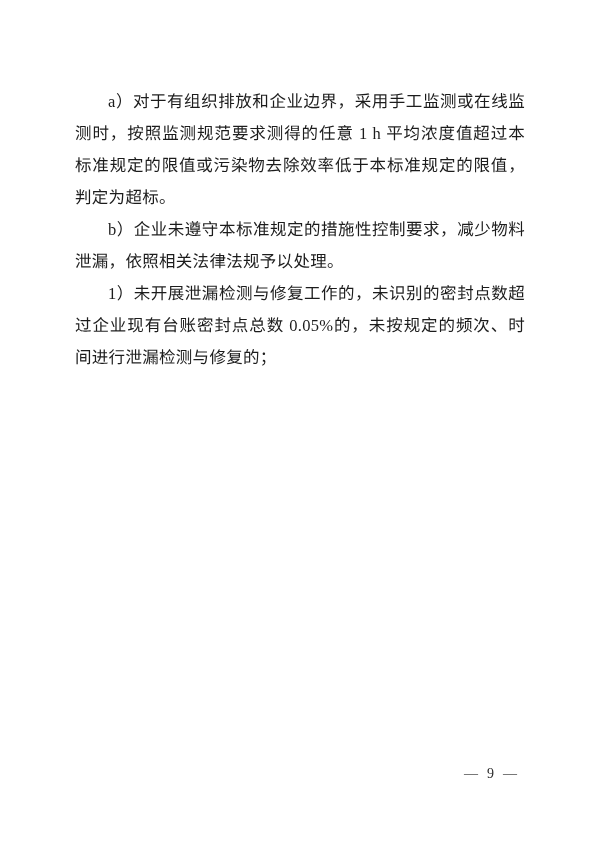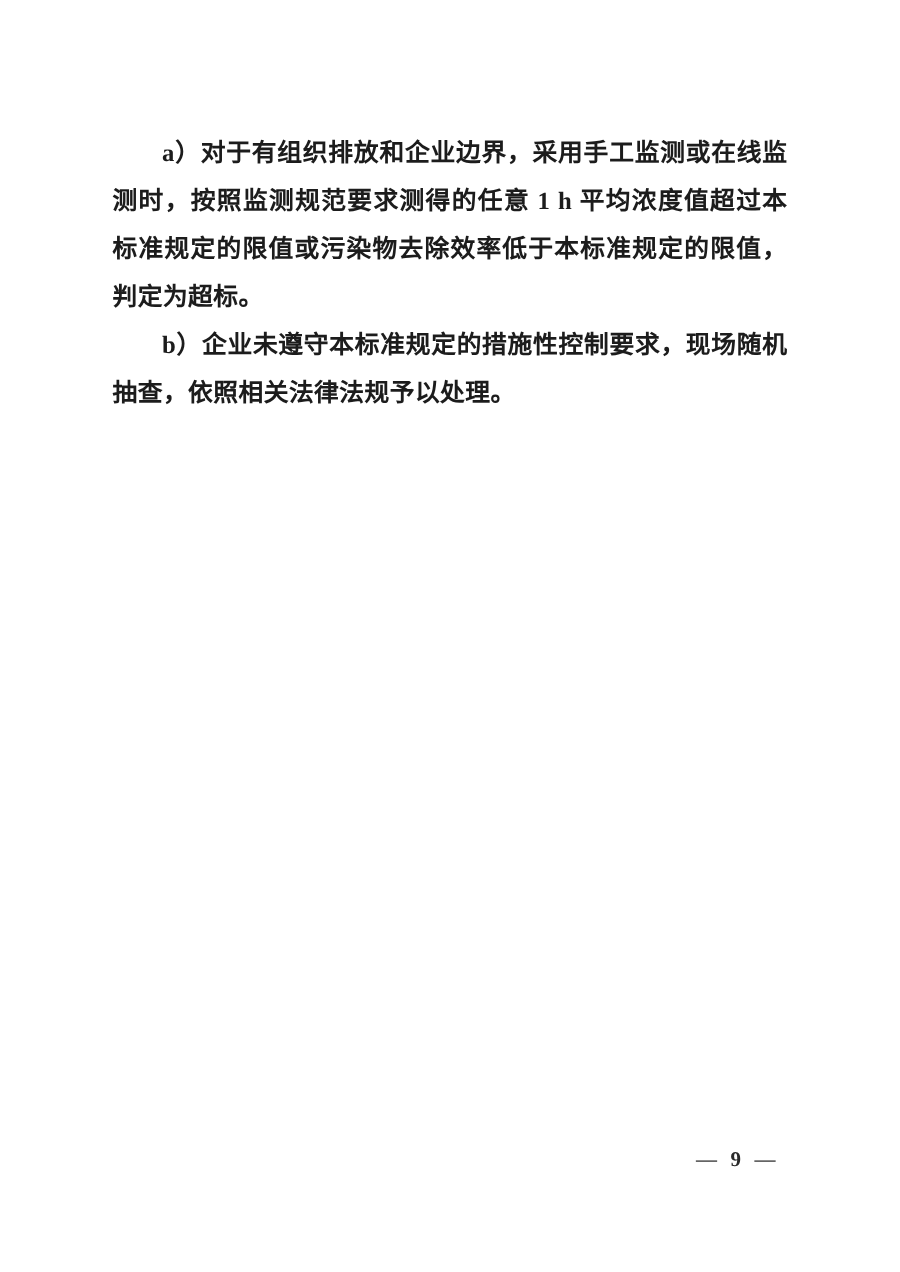--- a/index.html
+++ b/index.html
@@ -7,21 +7,20 @@
     padding: 0;
     background: #ffffff;
   }
   .page {
     position: relative;
     width: 600px;
     height: 848px;
     background: #ffffff;
     overflow: hidden;
     font-family: "Liberation Serif", "DejaVu Serif", serif;
-    font-weight: bold;
   }
   .content {
     position: absolute;
     left: 75px;
     top: 86px;
     width: 450px;
     color: #1c1c1c;
     font-size: 16.5px;
     line-height: 32px;
     text-align: justify;
@@ -50,19 +49,20 @@
     display: inline-block;
     color: #2a2a2a;
   }
 </style>
 </head>
 <body>
 
 <div class="page">
   <div class="content">
     <p class="para">a）对于有组织排放和企业边界，采用手工监测或在线监测时，按照监测规范要求测得的任意 1 h 平均浓度值超过本标准规定的限值或污染物去除效率低于本标准规定的限值，判定为超标。</p>
-    <p class="para">b）企业未遵守本标准规定的措施性控制要求，现场随机抽查，依照相关法律法规予以处理。</p>
+    <p class="para">b）企业未遵守本标准规定的措施性控制要求，减少物料泄漏，依照相关法律法规予以处理。</p>
+    <p class="para">1）未开展泄漏检测与修复工作的，未识别的密封点数超过企业现有台账密封点总数 0.05%的，未按规定的频次、时间进行泄漏检测与修复的；</p>
   </div>
 
   <div class="footer">
     <span class="dash">—</span><span class="pageno">9</span><span class="dash">—</span>
   </div>
 </div>
 
 </body></html>

